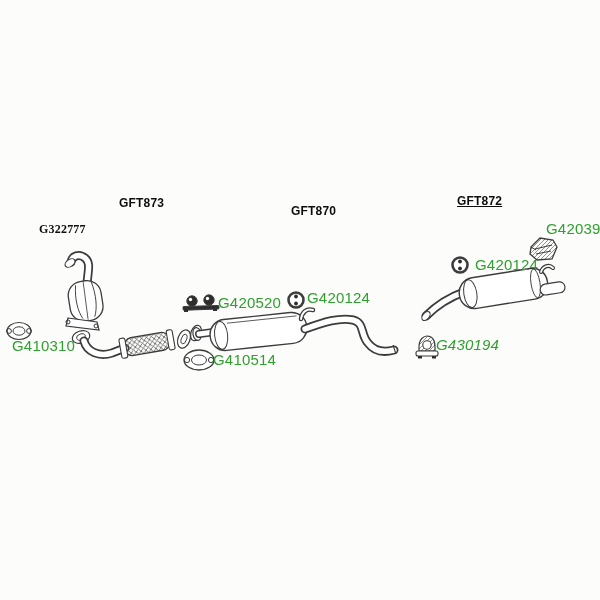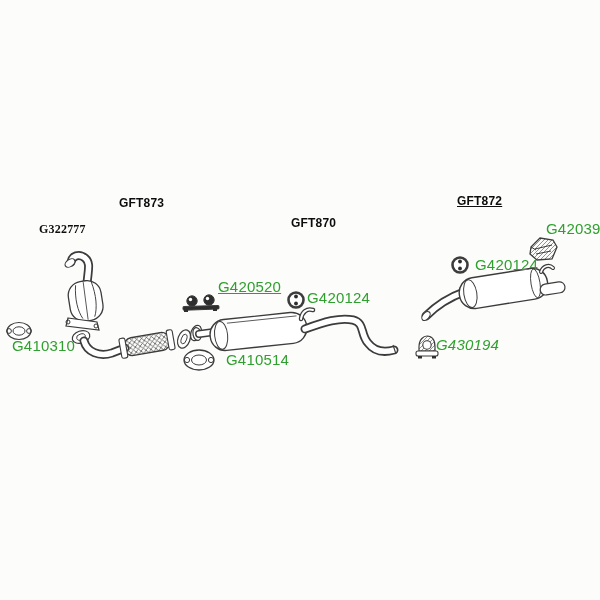--- a/index.html
+++ b/index.html
@@ -155,25 +155,25 @@
     <g stroke="#3c3c3c" fill="none">
       <path d="M419,347 C419,339 424,336 427,336 C432,336 435,340 435,347 L435,351 L419,351 Z" fill="url(#hatch)" stroke-width="1.2"></path>
       <circle cx="427" cy="345" r="4.2" fill="#ffffff" stroke-width="1.1"></circle>
       <rect x="416" y="351" width="22" height="5" rx="2" fill="#ffffff" stroke-width="1.1"></rect>
       <rect x="418" y="356" width="4" height="2.5" fill="#2e2e2e" stroke="none"></rect>
       <rect x="432" y="356" width="4" height="2.5" fill="#2e2e2e" stroke="none"></rect>
     </g>
   </svg>
 
   <div class="lbl group-label" style="left:119px;top:197px;">GFT873</div>
-  <div class="lbl group-label" style="left:291px;top:205px;margin-top:12px;">GFT870</div>
+  <div class="lbl group-label" style="left:291px;top:205px;">GFT870</div>
   <div class="lbl group-label" style="left:457px;top:195px;text-decoration:underline;">GFT872</div>
 
   <div class="lbl group-label" style="left:39px;top:223px;font-family:Liberation Serif, serif;">G322777</div>
 
   <div class="lbl part-label" style="left:12px;top:338px;">G410310</div>
-  <div class="lbl part-label" style="left:218px;top:279px;text-decoration:underline;">G420520</div>
+  <div class="lbl part-label" style="left:218px;top:295px;">G420520</div>
   <div class="lbl part-label" style="left:307px;top:290px;">G420124</div>
-  <div class="lbl part-label" style="left:226px;top:352px;">G410514</div>
+  <div class="lbl part-label" style="left:213px;top:352px;">G410514</div>
   <div class="lbl part-label" style="left:436px;top:337px;font-style:italic;">G430194</div>
   <div class="lbl part-label" style="left:475px;top:257px;">G420124</div>
   <div class="lbl part-label" style="left:546px;top:221px;">G420397</div>
 </div>
 
 </body></html>

